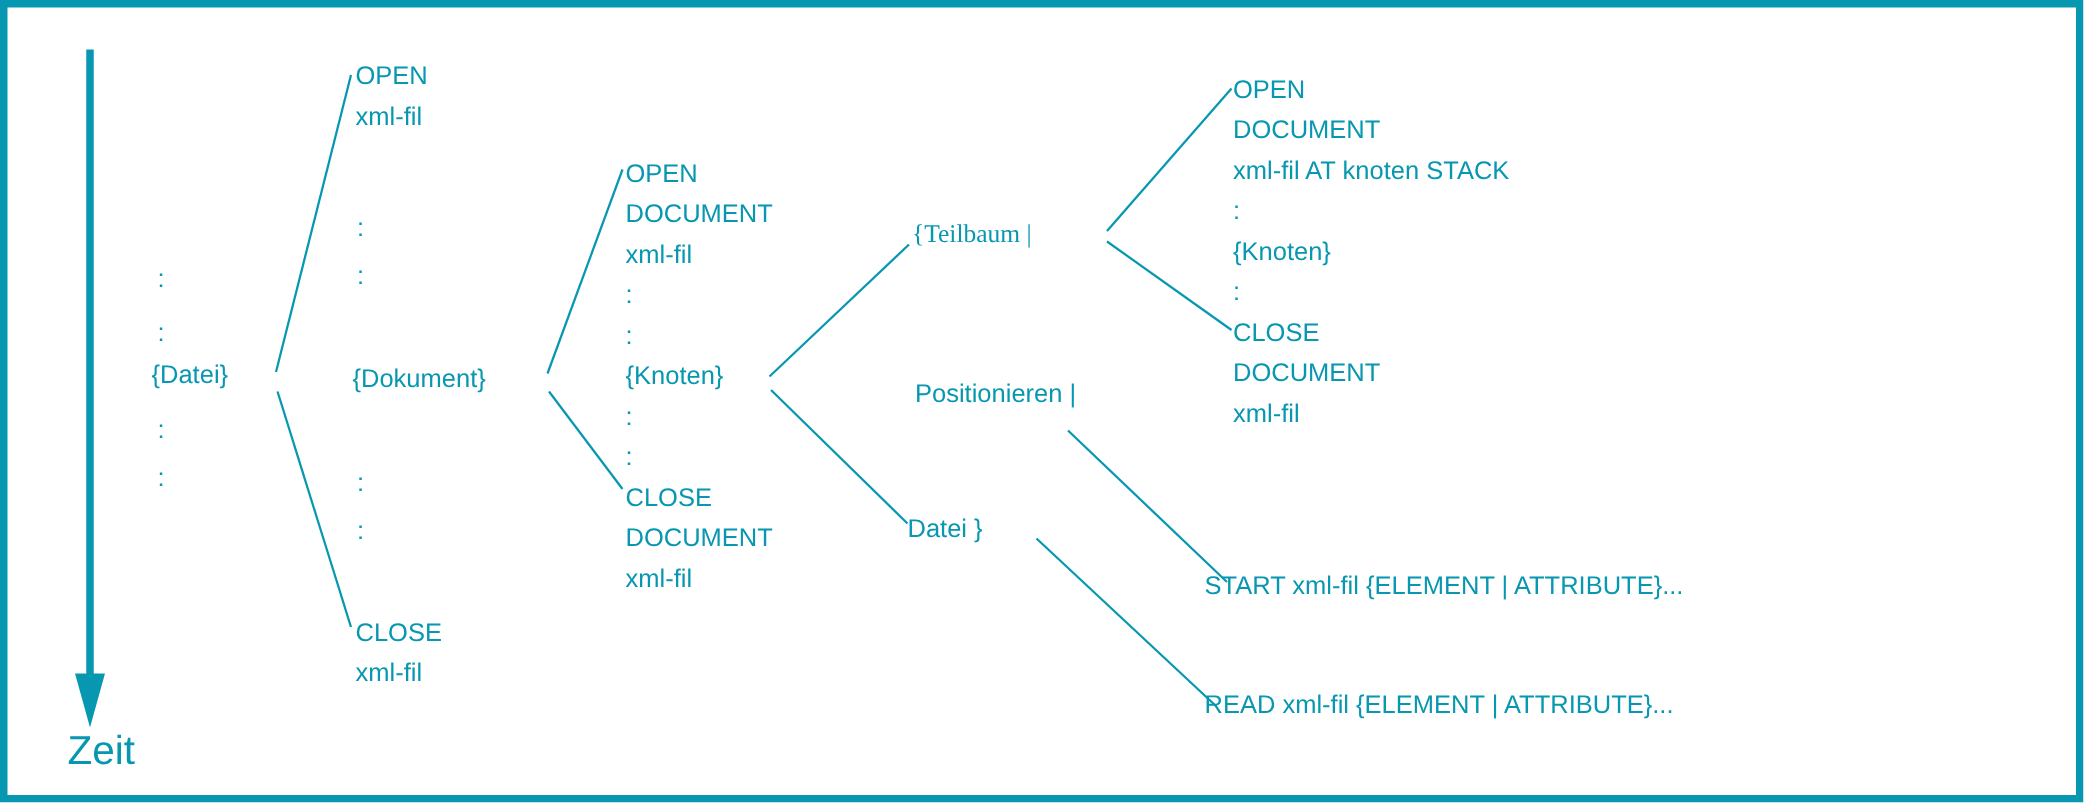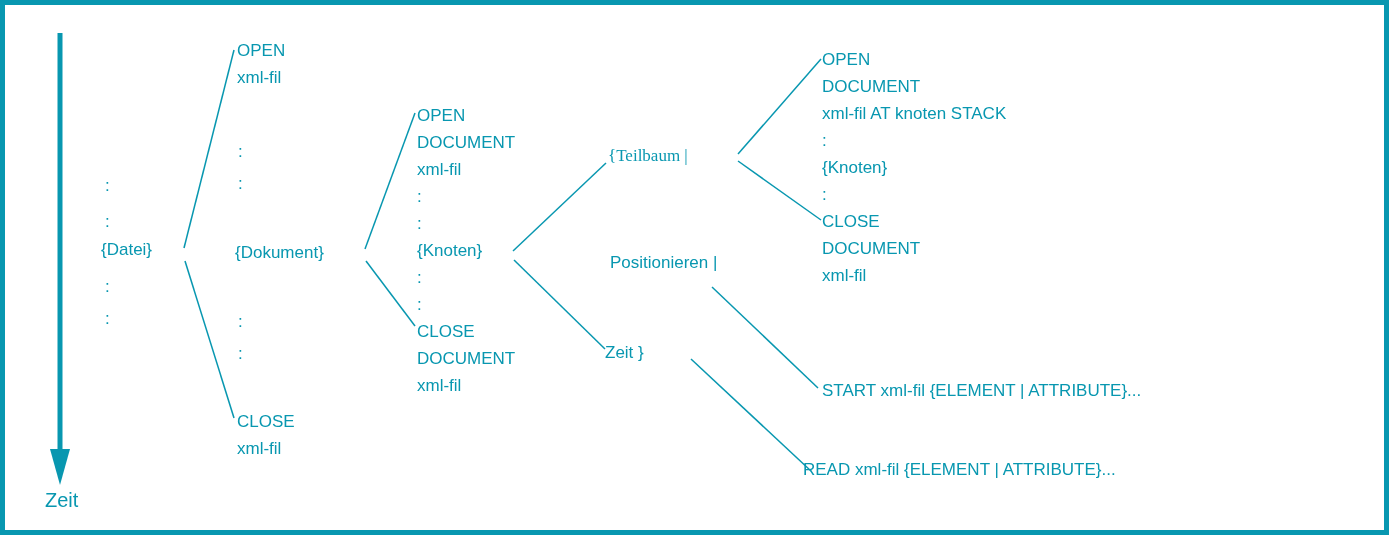--- a/index.html
+++ b/index.html
@@ -24,21 +24,21 @@
     line-height: 27px;
     white-space: pre-line;
   }
   .dots {
     line-height: 32px;
   }
   .dots-wide {
     line-height: 36px;
   }
   .zeit {
-    font-size: 20px;
+    font-size: 27px;
     line-height: 30px;
   }
   svg.overlay {
     position: absolute;
     left: 0;
     top: 0;
     width: 1389px;
     height: 535px;
   }
   svg.overlay line.conn {
@@ -100,29 +100,29 @@
 :
 {Knoten}
 :
 :
 CLOSE
 DOCUMENT
 xml-fil</div>
 
   <div class="txt" style="left:603px; top:137px;font-family:Liberation Serif, serif;">{Teilbaum |</div>
   <div class="txt" style="left:605px; top:244px;">Positionieren |</div>
-  <div class="txt" style="left:600px; top:334px;">Zeit }</div>
+  <div class="txt" style="left:600px; top:334px;">Datei }</div>
 
   <div class="txt" style="left:817px; top:41px;">OPEN
 DOCUMENT
 xml-fil AT knoten STACK
 :
 {Knoten}
 :
 CLOSE
 DOCUMENT
 xml-fil</div>
-  <div class="txt" style="left:817px; top:372px;">START xml-fil {ELEMENT | ATTRIBUTE}...</div>
+  <div class="txt" style="left:798px; top:372px;">START xml-fil {ELEMENT | ATTRIBUTE}...</div>
   <div class="txt" style="left:798px; top:451px;">READ xml-fil {ELEMENT | ATTRIBUTE}...</div>
 
   <div class="txt zeit" style="left:40px; top:480px;">Zeit</div>
 
 </div>
 
 </body></html>

